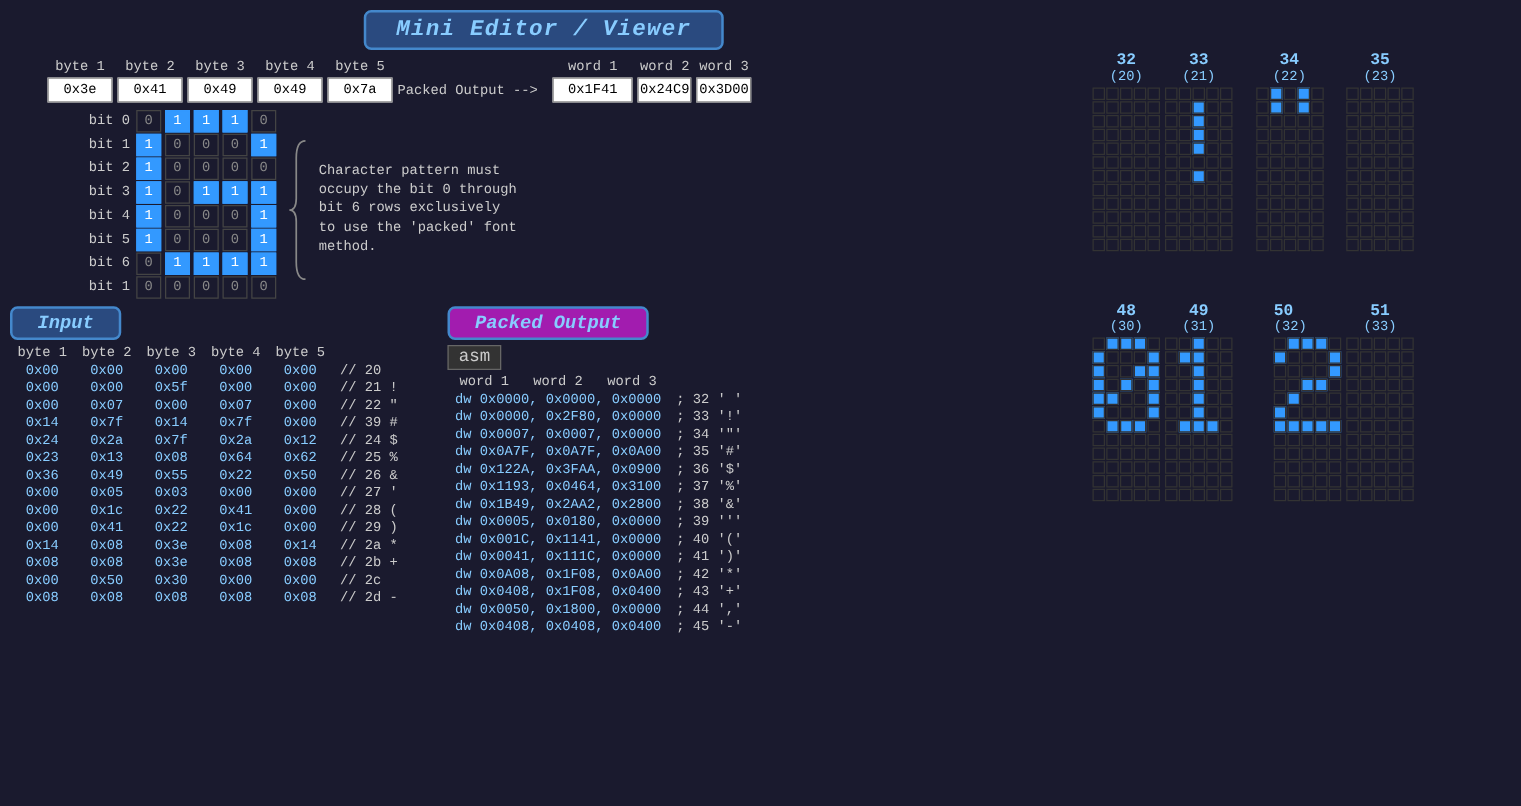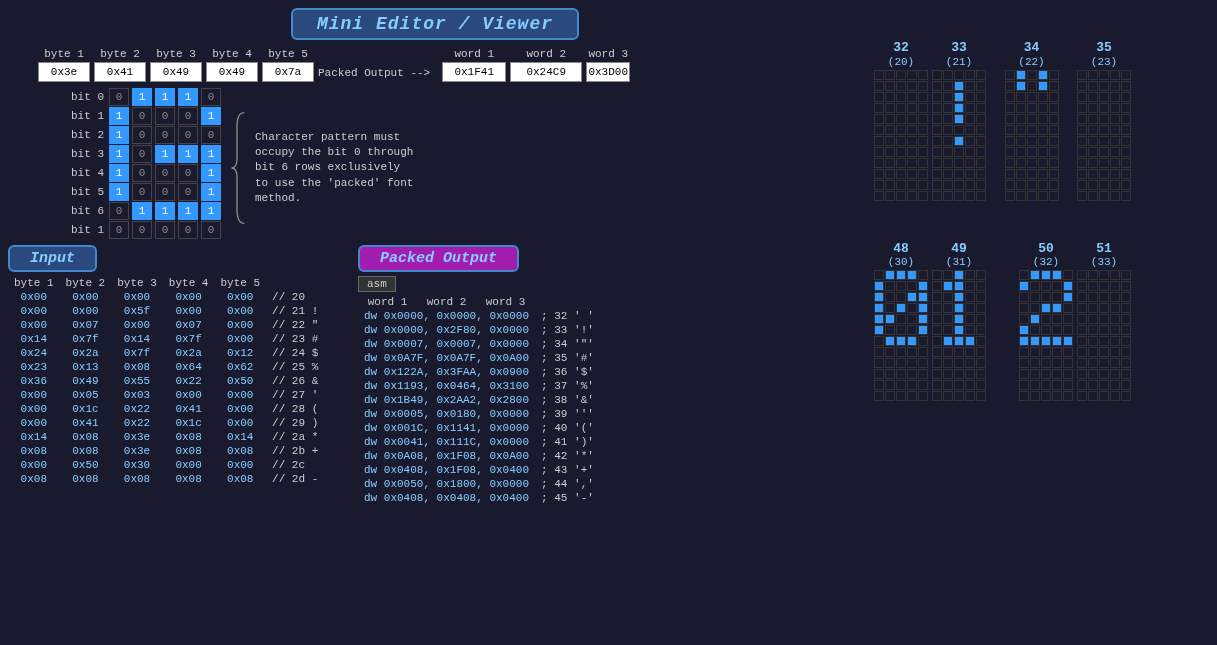--- a/index.html
+++ b/index.html
@@ -203,21 +203,21 @@
     .data-table .comment-col {
       color: #ccc;
       text-align: left;
     }
 
     .asm-tab {
       background: #333;
       border: 1px solid #666;
       color: #ccc;
       padding: 1px 8px;
-      font-size: 11px;
+      font-size: 14px;
       margin-bottom: 3px;
       display: inline-block;
     }
     .char-number {
       color: #88ccff;
       font-size: 13px;
       font-weight: bold;
       text-align: center;
       line-height: 1.2;
       margin-top: 32px;
@@ -277,21 +277,21 @@
         <input class="byte-input" type="text" value="0x7a" style="">
       </div>
       <span class="packed-arrow">Packed Output --&gt;</span>
       <div class="word-group">
         <div class="byte-col">
           <span class="byte-label">word 1</span>
           <input class="byte-input" type="text" style="width: 64px;" value="0x1F41">
         </div>
         <div class="byte-col">
           <span class="byte-label">word 2</span>
-          <input class="byte-input" type="text" style="width: 72px;" value="0x24C9">
+          <input class="byte-input" type="text" style="width: 43px;" value="0x24C9">
         </div>
         <div class="byte-col">
           <span class="byte-label">word 3</span>
           <input class="byte-input" type="text" style="width: 44px;" value="0x3D00">
         </div>
       </div>
     </div>
 
     <div class="middle-section">
       <div class="bit-grid-container">
@@ -393,21 +393,21 @@
                 <td>0x07</td>
                 <td>0x00</td>
                 <td class="comment-col">// 22 "</td>
               </tr>
               <tr>
                 <td>0x14</td>
                 <td>0x7f</td>
                 <td>0x14</td>
                 <td>0x7f</td>
                 <td>0x00</td>
-                <td class="comment-col">// 23 #</td>
+                <td class="comment-col">// 39 #</td>
               </tr>
               <tr>
                 <td>0x24</td>
                 <td>0x2a</td>
                 <td>0x7f</td>
                 <td>0x2a</td>
                 <td>0x12</td>
                 <td class="comment-col">// 24 $</td>
               </tr>
               <tr>
@@ -892,21 +892,21 @@
             <div class="pixel off"></div>
             <div class="pixel off"></div>
             <div class="pixel off"></div>
             <div class="pixel off"></div>
             <div class="pixel off"></div>
             <div class="pixel off"></div>
             <div class="pixel off"></div>
             <div class="pixel off"></div>
           </div>
         </div>
-        <div style="display: flex; flex-direction: column; align-items: center; padding-left: 29px;">
+        <div style="display: flex; flex-direction: column; align-items: flex-start; padding-left: 29px;">
           <div class="char-number">50</div>
           <div class="char-sub">(32)</div>
           <div class="pixel-grid">
             <div class="pixel off"></div>
             <div class="pixel on"></div>
             <div class="pixel on"></div>
             <div class="pixel on"></div>
             <div class="pixel off"></div>
             <div class="pixel on"></div>
             <div class="pixel off"></div>

